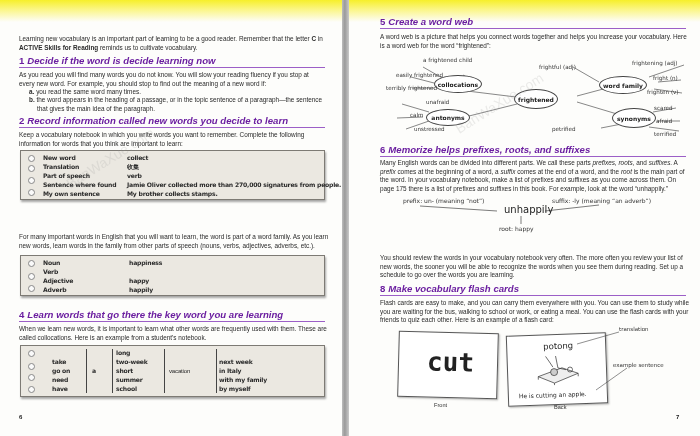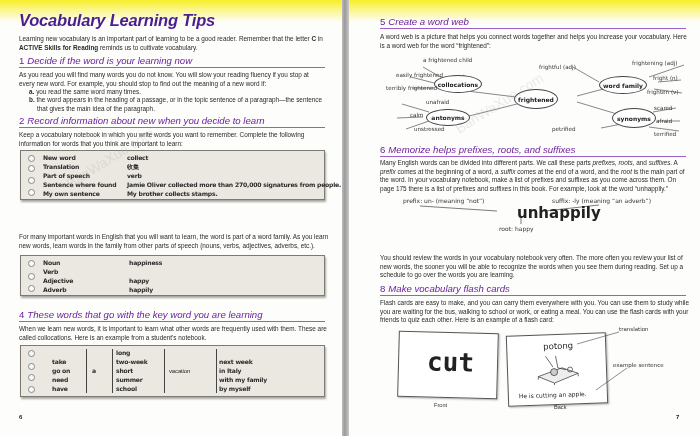--- a/index.html
+++ b/index.html
@@ -14,21 +14,21 @@
   .top-glow { position: absolute; left: 0; top: 0; width: 100%; height: 22px;
               background: linear-gradient(to bottom, #f6ef2a 0%, #fbf68a 45%, rgba(253,253,251,0) 100%); }
 
   .title { position: absolute; left: 19px; top: 11px; font-size: 16.5px; font-weight: bold; font-style: italic;
            color: #4a1e8c; letter-spacing: -0.2px; }
 
   .para { position: absolute; font-size: 6.4px; line-height: 8.6px; color: #2a2a2a; }
   .para b { font-weight: bold; }
   .para i { font-style: italic; }
 
-  .h2 { position: absolute; font-size: 9.6px; font-weight: normal; font-style: italic; color: #6b1fa0;
+  .h2 { position: absolute; font-size: 9.6px; font-weight: bold; font-style: italic; color: #6b1fa0;
         border-bottom: 1px solid #9c5fc7; padding-bottom: 1px; }
   .h2 .num { font-style: normal; margin-right: 3px; }
 
   .note { position: absolute; background: #ebe8e1; border: 1px solid #7d7a74;
           box-shadow: 1px 2px 2px rgba(0,0,0,0.35); }
   .note .ring { position: absolute; left: 7px; width: 7px; height: 7px; border-radius: 50%;
                 border: 1px solid #888; background: #fafafa; }
   .note .cell { position: absolute; font-size: 6.1px; font-weight: bold; color: #2b2b2b;
                 font-family: "DejaVu Sans", sans-serif; letter-spacing: -0.2px; white-space: nowrap; }
   .note .vline { position: absolute; width: 1px; background: #444; }
@@ -48,40 +48,39 @@
 
   .watermark { position: absolute; font-size: 14px; color: rgba(150,150,150,0.18); transform: rotate(-32deg);
                white-space: nowrap; pointer-events: none; }
 </style>
 </head>
 <body>
 
 <div class="page page-left">
   <div class="top-glow"></div>
 
-  <div class="title">Vocabulary Learning Tips</div>
 
   <div class="para" style="left:19px; top:35px; width:312px;">
     <span>Learning new vocabulary is an important part of learning to be a good reader. Remember that the letter </span><b>C</b><span> in</span><br>
     <b>ACTIVE Skills for Reading</b><span> reminds us to cultivate vocabulary.</span>
   </div>
 
   <div class="h2" style="left:19px; top:55px; width:306px;">
-    <span class="num">1</span><span>Decide if the word is your learning now</span>
+    <span class="num">1</span><span>Decide if the word is decide learning now</span>
   </div>
   <div class="para" style="left:19px; top:71px; width:306px;">As you read you will find many words you do not know. You will slow your reading fluency if you stop at every new word. For example, you should stop to find out the meaning of a new word if:</div>
   <div class="para" style="left:29px; top:88px; width:296px;">
     <b>a.</b> <span>you read the same word many times.</span>
   </div>
   <div class="para" style="left:29px; top:96px; width:296px; padding-left:8px; text-indent:-8px;">
     <b>b.</b> <span>the word appears in the heading of a passage, or in the topic sentence of a paragraph—the sentence that gives the main idea of the paragraph.</span>
   </div>
 
   <div class="h2" style="left:19px; top:115px; width:306px;">
-    <span class="num">2</span><span>Record information about new when you decide to learn</span>
+    <span class="num">2</span><span>Record information called new words you decide to learn</span>
   </div>
   <div class="para" style="left:19px; top:131px; width:306px;">Keep a vocabulary notebook in which you write words you want to remember. Complete the following information for words that you think are important to learn:</div>
 
   <div class="note" style="left:20px; top:150px; width:305px; height:50px;">
     <div class="ring" style="top:4px;"></div>
     <div class="ring" style="top:14px;"></div>
     <div class="ring" style="top:26px;"></div>
     <div class="ring" style="top:38px;"></div>
     <div class="cell" style="left:22px; top:3px;">New word</div>
     <div class="cell" style="left:106px; top:3px;">collect</div>
@@ -105,21 +104,21 @@
     <div class="cell" style="left:108px; top:3px;">happiness</div>
     <div class="cell" style="left:22px; top:12px;">Verb</div>
     <div class="cell" style="left:108px; top:12px;"></div>
     <div class="cell" style="left:22px; top:21px;">Adjective</div>
     <div class="cell" style="left:108px; top:21px;">happy</div>
     <div class="cell" style="left:22px; top:30px;">Adverb</div>
     <div class="cell" style="left:108px; top:30px;">happily</div>
   </div>
 
   <div class="h2" style="left:19px; top:309px; width:306px;">
-    <span class="num">4</span><span>These words that go with the key word you are learning</span>
+    <span class="num">4</span><span>Learn words that go there the key word you are learning</span>
   </div>
   <div class="para" style="left:19px; top:325px; width:310px;">When we learn new words, it is important to learn what other words are frequently used with them. These are called collocations. Here is an example from a student's notebook.</div>
 
   <div class="note" style="left:20px; top:345px; width:305px; height:52px;">
     <div class="ring" style="top:4px;"></div>
     <div class="ring" style="top:17px;"></div>
     <div class="ring" style="top:28px;"></div>
     <div class="ring" style="top:40px;"></div>
     <div class="vline" style="left:65px; top:3px; height:44px;"></div>
     <div class="vline" style="left:91px; top:3px; height:44px;"></div>
@@ -219,21 +218,21 @@
   <div style="position:absolute; left:0; top:195px; width:351px; height:40px;">
     <svg class="lines" width="351" height="40">
       <g stroke="#444" stroke-width="0.7" fill="none">
         <line x1="71" y1="11" x2="148" y2="16"></line>
         <line x1="196" y1="16" x2="250" y2="10"></line>
         <line x1="172" y1="21" x2="172" y2="29"></line>
       </g>
     </svg>
     <div class="ww-text" style="left:54px; top:2px; font-size:6px;">prefix: un- (meaning “not”)</div>
     <div class="ww-text" style="left:203px; top:2px; font-size:6px;">suffix: -ly (meaning “an adverb”)</div>
-    <div class="ww-text" style="left:168px; top:9px; font-size:15px; color:#222;font-weight:bold;">unhappily</div>
+    <div class="ww-text" style="left:155px; top:9px; font-size:10px; color:#222;">unhappily</div>
     <div class="ww-text" style="left:150px; top:30px; font-size:6px;">root: happy</div>
   </div>
 
   <div class="para" style="left:31px; top:254px; width:312px;">You should review the words in your vocabulary notebook very often. The more often you review your list of new words, the sooner you will be able to recognize the words when you see them during reading. Set up a schedule to go over the words you are learning.</div>
 
   <div class="h2" style="left:31px; top:283px; width:306px;">
     <span class="num">8</span><span>Make vocabulary flash cards</span>
   </div>
   <div class="para" style="left:31px; top:299px; width:312px;">Flash cards are easy to make, and you can carry them everywhere with you. You can use them to study while you are waiting for the bus, walking to school or work, or eating a meal. You can use the flash cards with your friends to quiz each other. Here is an example of a flash card:</div>
 

